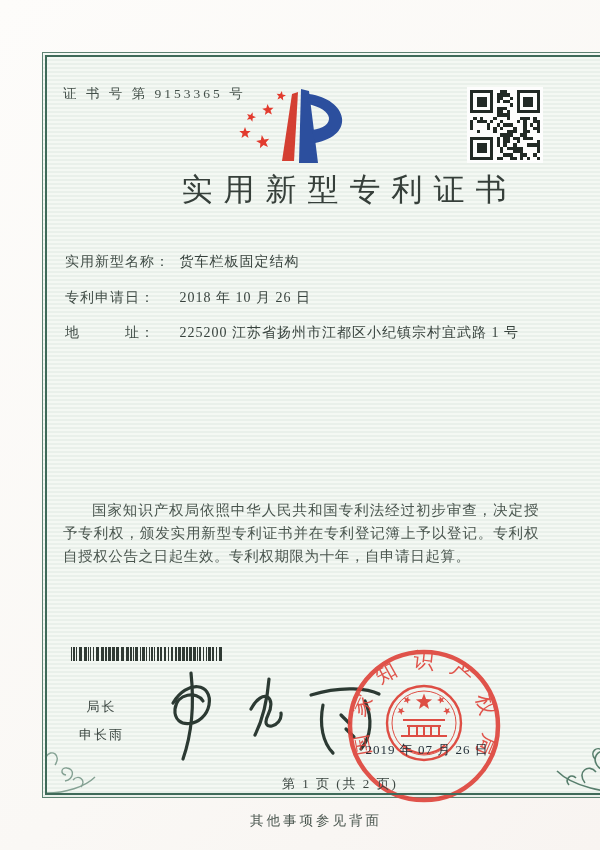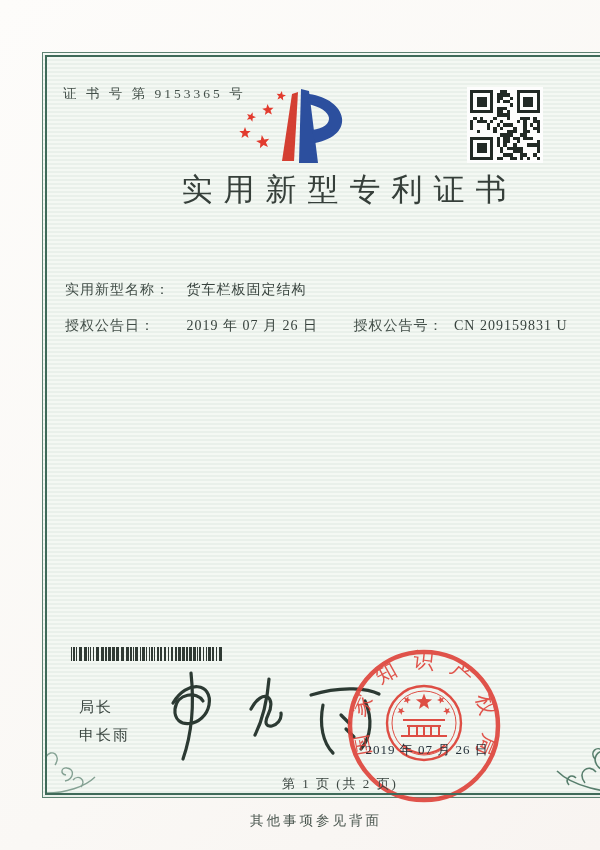--- a/index.html
+++ b/index.html
@@ -23,30 +23,30 @@
     position:absolute;left:20px;top:32px;font-size:13.5px;color:#434f49;letter-spacing:3px;
   }
   .logo{position:absolute;left:192px;top:32px;width:132px;height:86px;}
   .qr{position:absolute;left:424px;top:34px;width:76px;height:76px;background:#fdfdfd;padding:3px;box-sizing:border-box;}
   .title{
     position:absolute;left:4px;top:116px;width:100%;text-align:center;
     font-size:31px;letter-spacing:11px;color:#363f3a;font-weight:500;text-indent:11px;
   }
   .fields{position:absolute;left:22px;top:200px;width:480px;}
   .row{height:35.6px;font-size:14px;color:#3c4843;white-space:nowrap;}
-  .row .label{display:inline-block;min-width:111px;letter-spacing:1px;color:#424e48;margin-top:28px;}
-  .row .value{letter-spacing:1px;color:#37423d;margin-left:7px;}
+  .row .label{display:inline-block;min-width:111px;letter-spacing:1px;color:#424e48;}
+  .row .value{letter-spacing:1px;color:#37423d;}
   .row .pair2{margin-left:32px;}
   .bodytext{
     position:absolute;left:20px;top:446px;width:476px;
     font-size:14.5px;line-height:23px;color:#49554e;letter-spacing:0.6px;text-align:justify;
   }
   .bodytext p{margin:0;text-indent:2em;}
   .barcode{position:absolute;left:28px;top:594px;width:152px;height:14px;}
-  .signer{position:absolute;left:36px;top:640px;font-size:15px;color:#3b4641;letter-spacing:2px;line-height:28px;}
+  .signer{position:absolute;left:36px;top:640px;font-size:13px;color:#3b4641;letter-spacing:2px;line-height:28px;text-align:center;}
   .signature{position:absolute;left:104px;top:608px;width:250px;height:112px;}
   .seal{position:absolute;left:300px;top:592px;width:162px;height:162px;opacity:0.92;}
   .seal-date{
     position:absolute;left:306px;top:688px;width:156px;text-align:center;
     font-size:13px;color:#25313a;letter-spacing:1px;font-weight:500;
   }
   .flourish-r{position:absolute;right:2px;bottom:2px;width:88px;height:122px;}
   .flourish-l{position:absolute;left:2px;bottom:2px;width:56px;height:78px;transform:scaleX(-1);opacity:.75;}
   .page-no{
     position:absolute;left:0;top:722px;width:100%;text-align:center;
@@ -302,28 +302,31 @@
   </div>
 
   <div class="title">实用新型专利证书</div>
 
   <div class="fields">
     <div class="row">
       <span class="label">实用新型名称：</span>
       <span class="value">货车栏板固定结构</span>
     </div>
     <div class="row">
-      <span class="label">授权公告日：</span>
-      <span class="value">2019 年 07 月 26 日</span>
-      <span class="label pair2" style="min-width:0">授权公告号：</span>
-      <span class="value">CN 209159831 U</span>
+      <span class="label">专利申请日：</span>
+      <span class="value">2018 年 10 月 26 日</span>
     </div>
+    <div class="row">
+      <span class="label">地　　　址：</span>
+      <span class="value">225200 江苏省扬州市江都区小纪镇宗村宜武路 1 号</span>
+    </div>
   </div>
 
   <div class="bodytext">
+    <p>国家知识产权局依照中华人民共和国专利法经过初步审查，决定授予专利权，颁发实用新型专利证书并在专利登记簿上予以登记。专利权自授权公告之日起生效。专利权期限为十年，自申请日起算。</p>
   </div>
 
   <div class="barcode">
     <svg id="barcode-svg" viewBox="0 0 152 14" width="152" height="14" shape-rendering="crispEdges">
         <rect x="0" y="0" width="1" height="14" fill="#303a34"></rect>
         <rect x="2" y="0" width="2" height="14" fill="#303a34"></rect>
         <rect x="5" y="0" width="1" height="14" fill="#303a34"></rect>
         <rect x="8" y="0" width="3" height="14" fill="#303a34"></rect>
         <rect x="13" y="0" width="3" height="14" fill="#303a34"></rect>
         <rect x="17" y="0" width="1" height="14" fill="#303a34"></rect>

